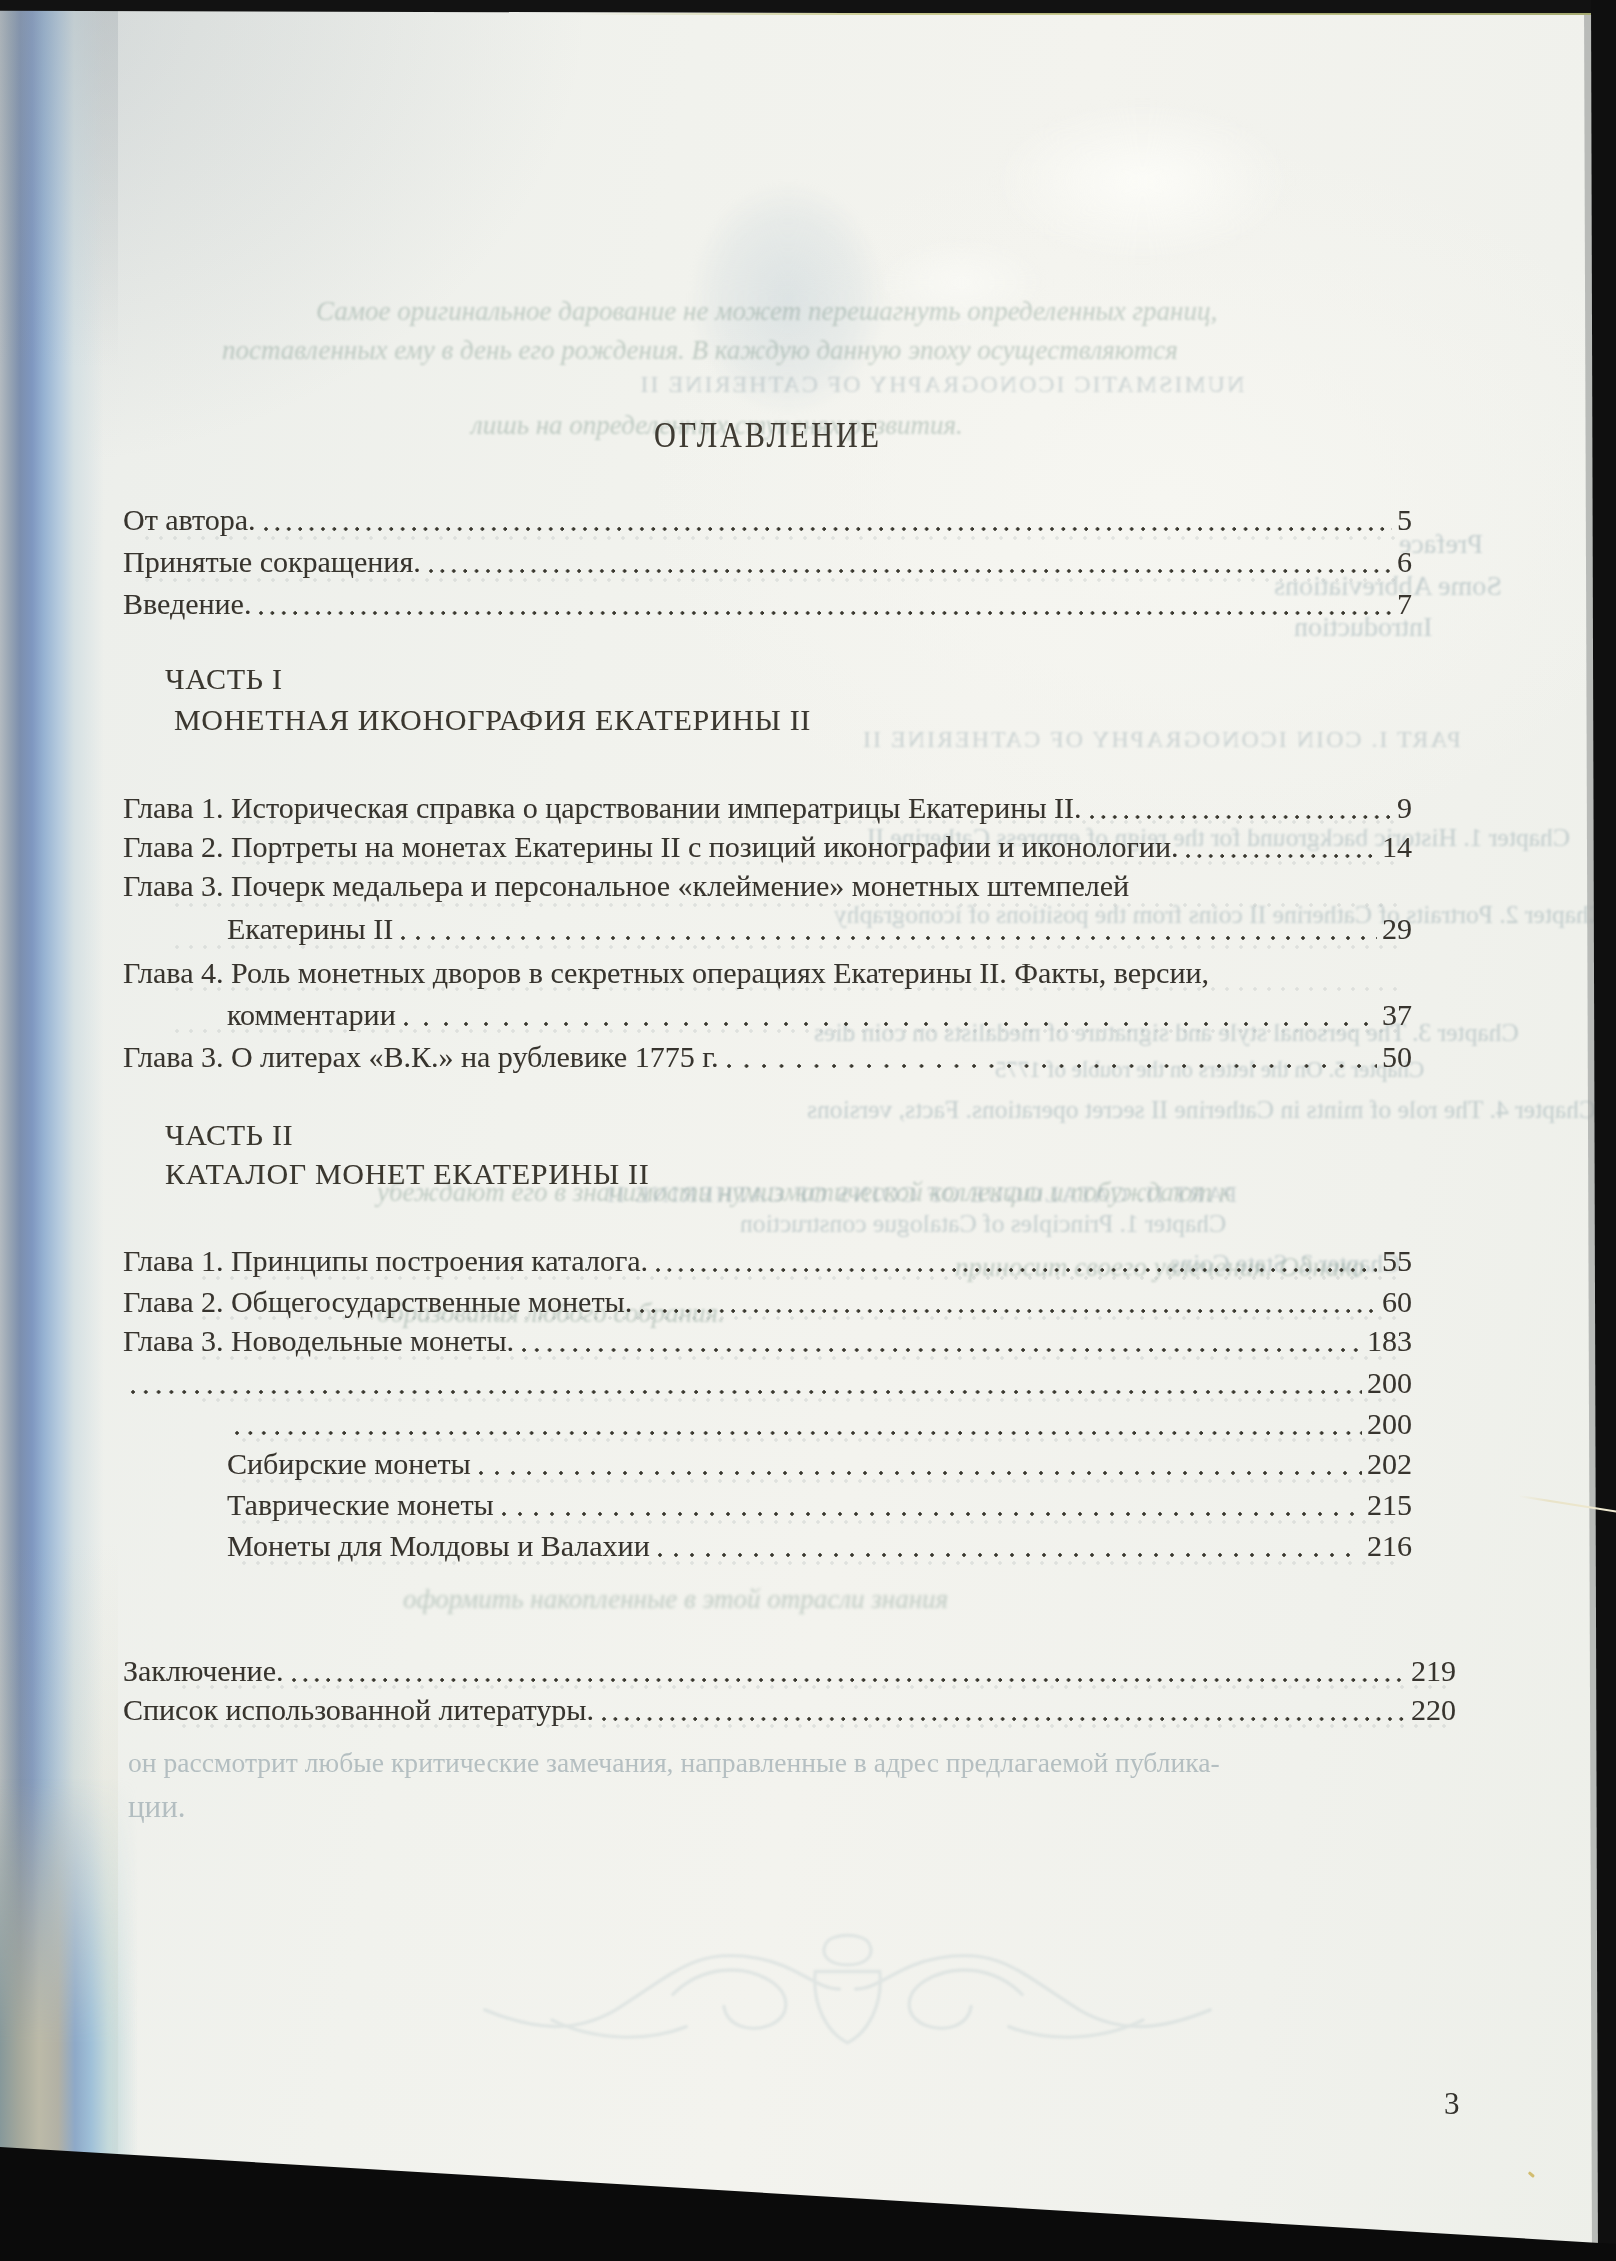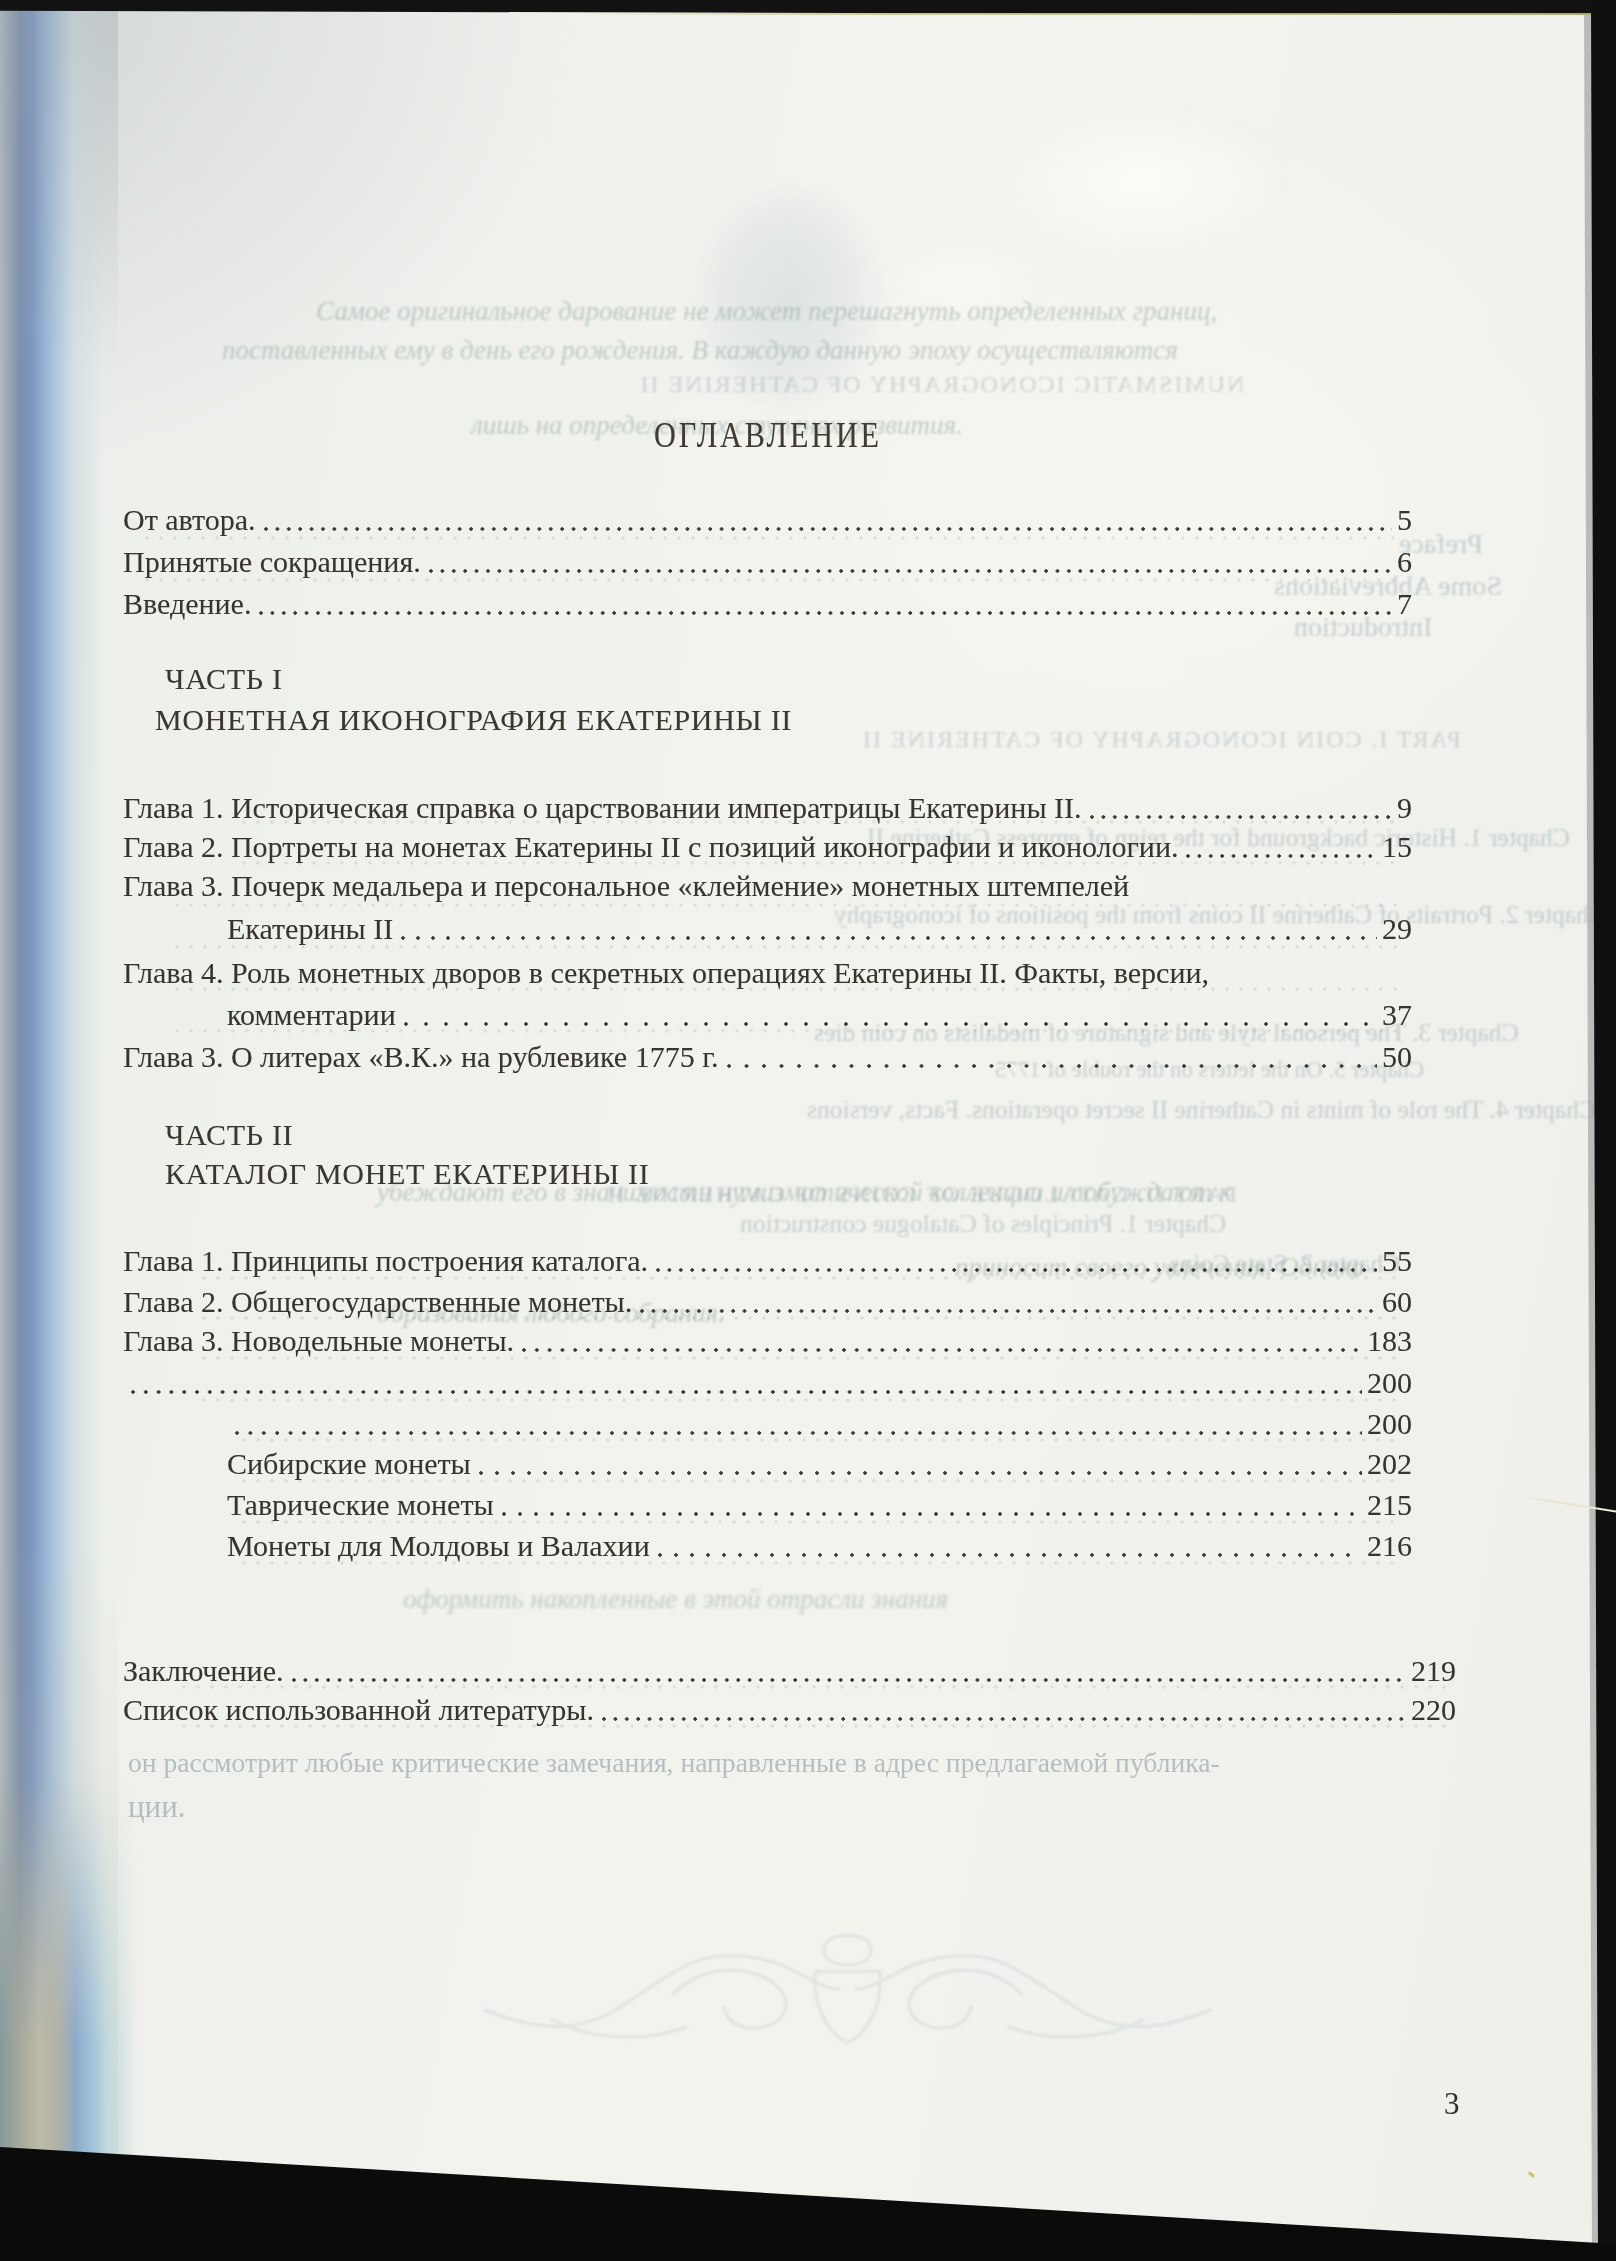--- a/index.html
+++ b/index.html
@@ -148,31 +148,31 @@
     <span class="leader"></span>
     <span class="num">6</span>
   </div>
   <div class="row" style="left:123px;top:588px;width:1289px">
     <span class="lbl">Введение.</span>
     <span class="leader"></span>
     <span class="num">7</span>
   </div>
 
   <div class="part" style="left:165px;top:664px">ЧАСТЬ I</div>
-  <div class="part" style="left:155px;top:705px">МОНЕТНАЯ ИКОНОГРАФИЯ ЕКАТЕРИНЫ II</div>
+  <div class="part" style="left:174px;top:705px">МОНЕТНАЯ ИКОНОГРАФИЯ ЕКАТЕРИНЫ II</div>
 
   <div class="row" style="left:123px;top:792px;width:1289px">
     <span class="lbl">Глава 1. Историческая справка о царствовании императрицы Екатерины II.</span>
     <span class="leader"></span>
     <span class="num">9</span>
   </div>
   <div class="row" style="left:123px;top:831px;width:1289px">
     <span class="lbl">Глава 2. Портреты на монетах Екатерины II с позиций иконографии и иконологии.</span>
     <span class="leader"></span>
-    <span class="num">15</span>
+    <span class="num">14</span>
   </div>
   <div class="row" style="left:123px;top:870px;width:1289px">
     <span class="lbl">Глава 3. Почерк медальера и персональное «клеймение» монетных штемпелей</span>
   </div>
   <div class="row" style="left:227px;top:913px;width:1185px;--gap:15px">
     <span class="lbl">Екатерины II</span>
     <span class="leader"></span>
     <span class="num">29</span>
   </div>
   <div class="row" style="left:123px;top:957px;width:1289px">

